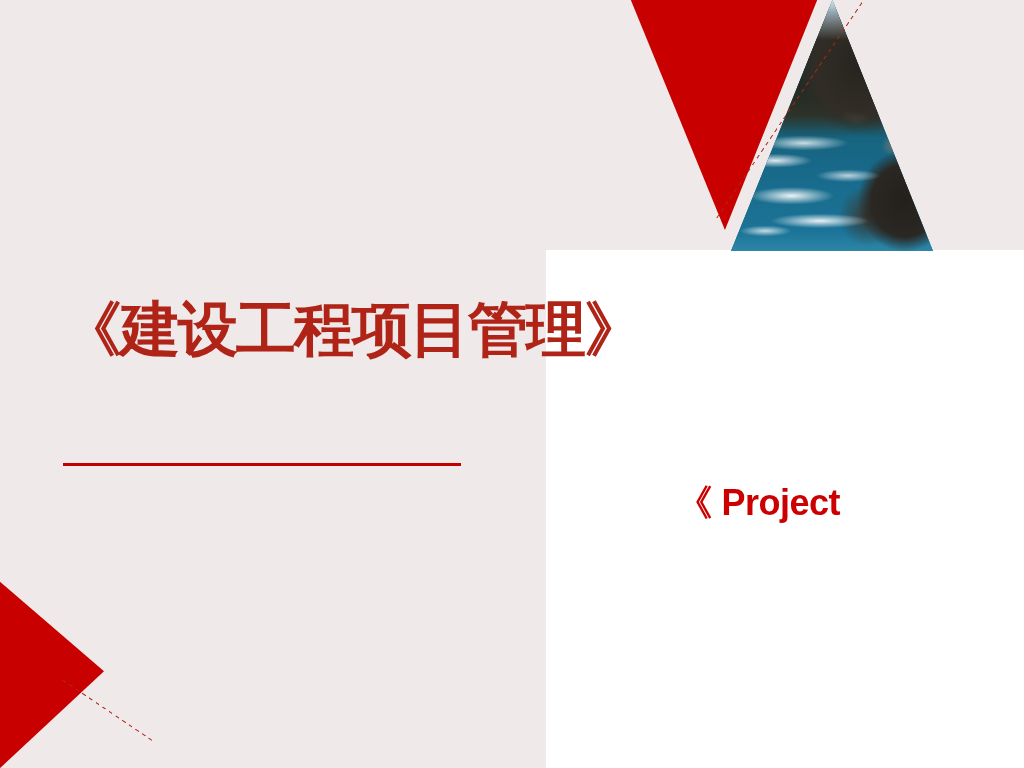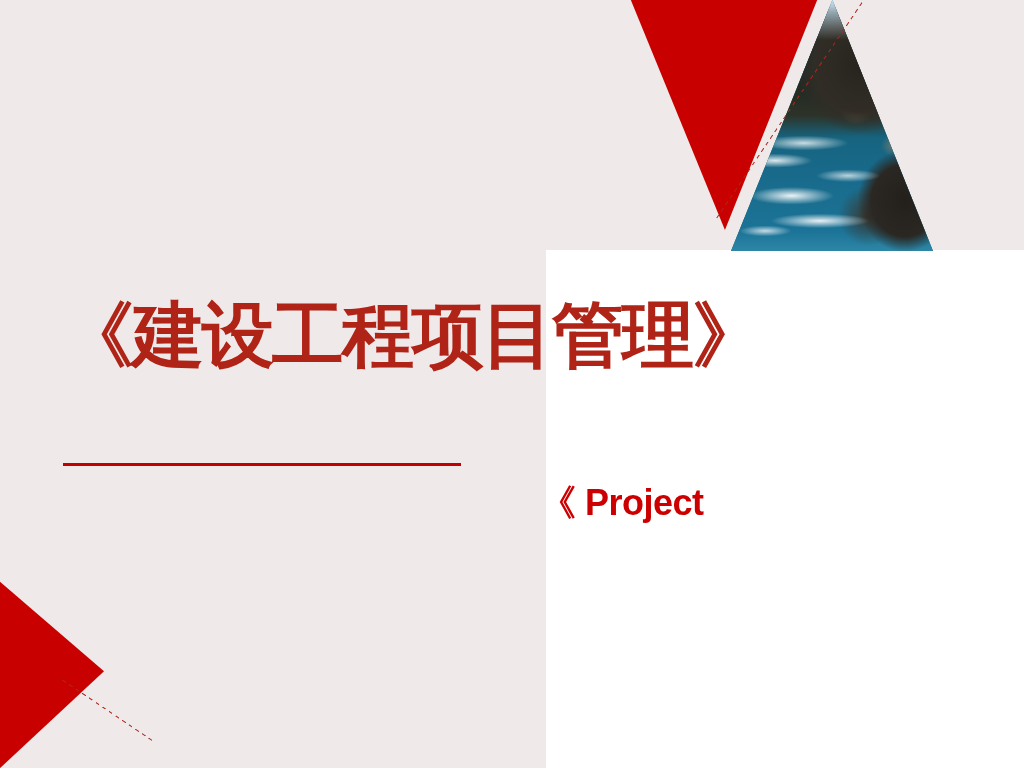--- a/index.html
+++ b/index.html
@@ -122,21 +122,21 @@
     height: 108px;
     transform: rotate(-56deg);
     transform-origin: 50% 0%;
   }
 
   
   .title-cn {
     position: absolute;
     left: 62px;
     top: 298px;
-    font-size: 72px;
+    font-size: 60px;
     line-height: 1.05;
     font-weight: bold;
     color: #b02418;
     letter-spacing: -2px;
     white-space: nowrap;
   }
 
   .title-rule {
     position: absolute;
     left: 63px;
@@ -149,20 +149,21 @@
   .subtitle-en {
     position: absolute;
     left: 540px;
     top: 482px;
     width: 300px;
     font-size: 36px;
     line-height: 1.18;
     font-weight: bold;
     color: #cc0000;
     letter-spacing: -0.5px;
+    text-align: right;
   }
   .subtitle-en .ln { display: block; white-space: nowrap; }
 </style>
 </head>
 <body>
 
 <div id="slide">
 
   <div class="white-panel"></div>
 

